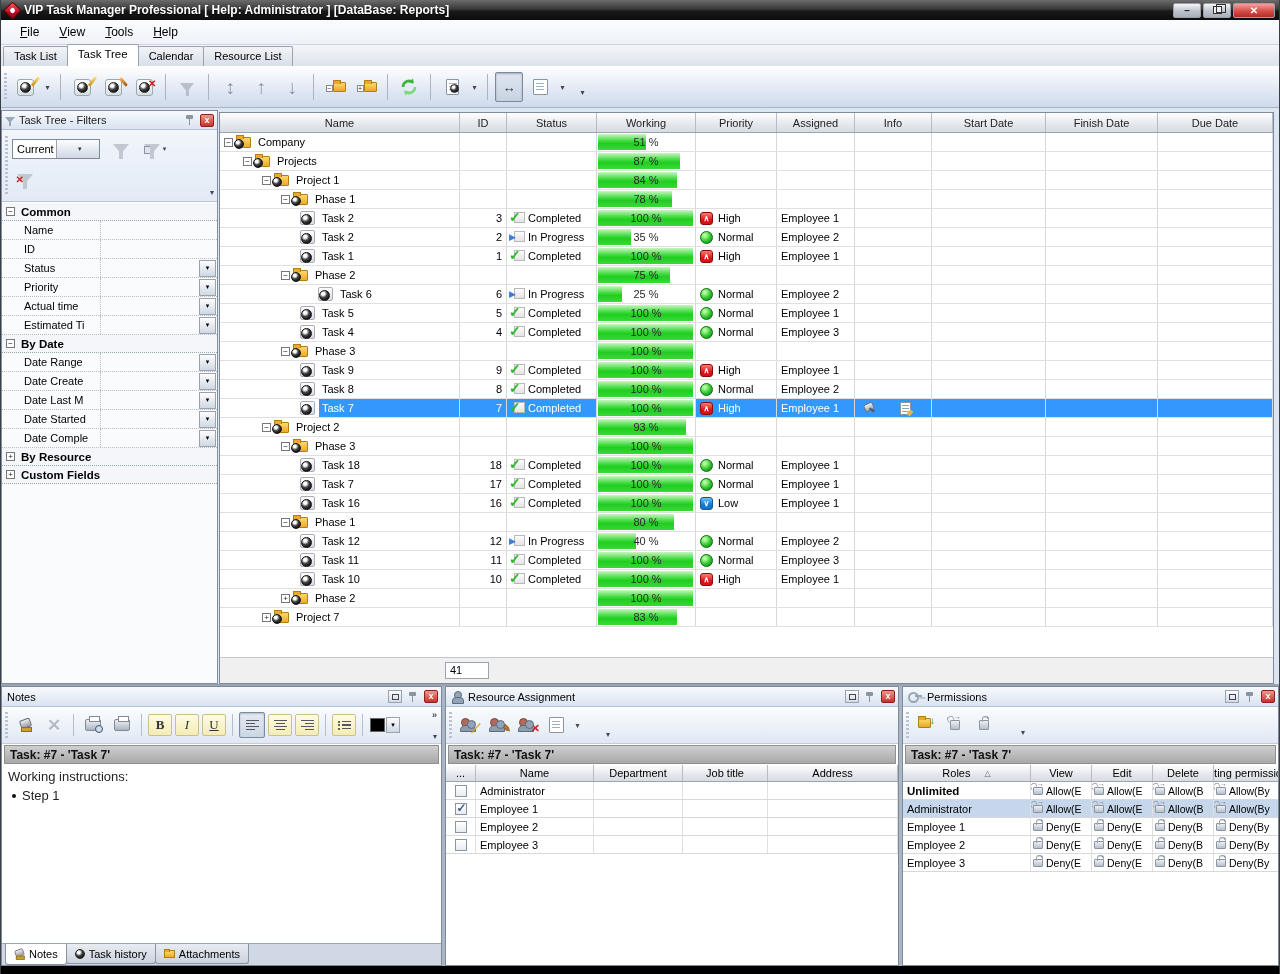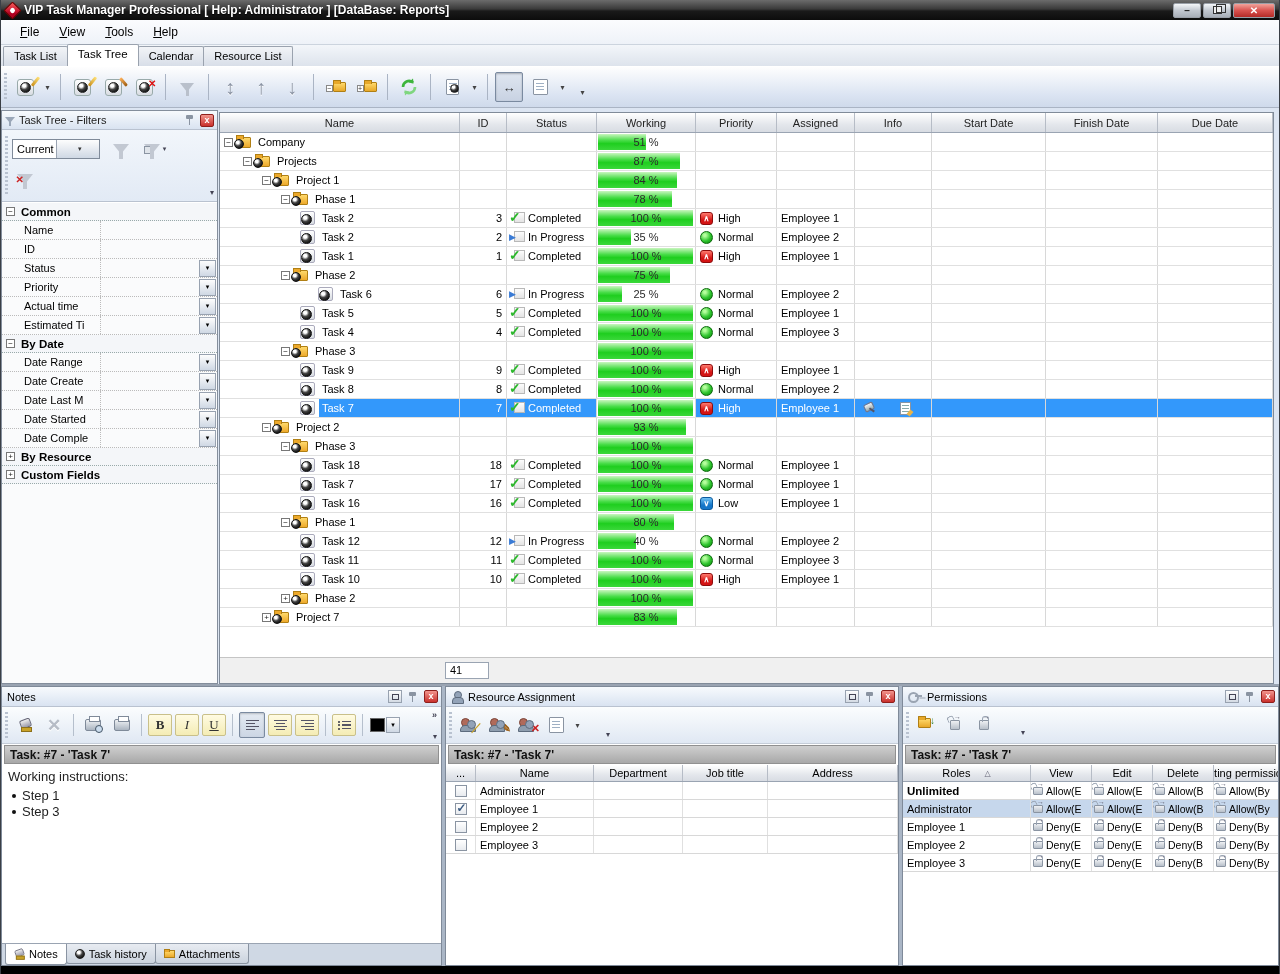--- a/index.html
+++ b/index.html
@@ -1207,21 +1207,20 @@
           </span>
           <span class="pt-overflow">»</span>
           <span class="pt-overflow2">▾</span>
         </div>
       <div class="panel-caption">Task: #7 - 'Task 7'</div>
       <div class="panel-body">
         <div class="notes-text">
           <div class="head">Working instructions:</div>
           <ul id="notesbullets">
               <li>Step 1</li>
-              <li>Step 3</li>
             </ul>
         </div>
       </div>
       <div class="notes-tabs" id="notestabs">
           <span class="ntab active">
             <span style="display:inline-flex;">
               <span class="stamp" style="transform:scale(.8);margin:-2px;"></span>
             </span>
             <span>Notes</span>
           </span>

